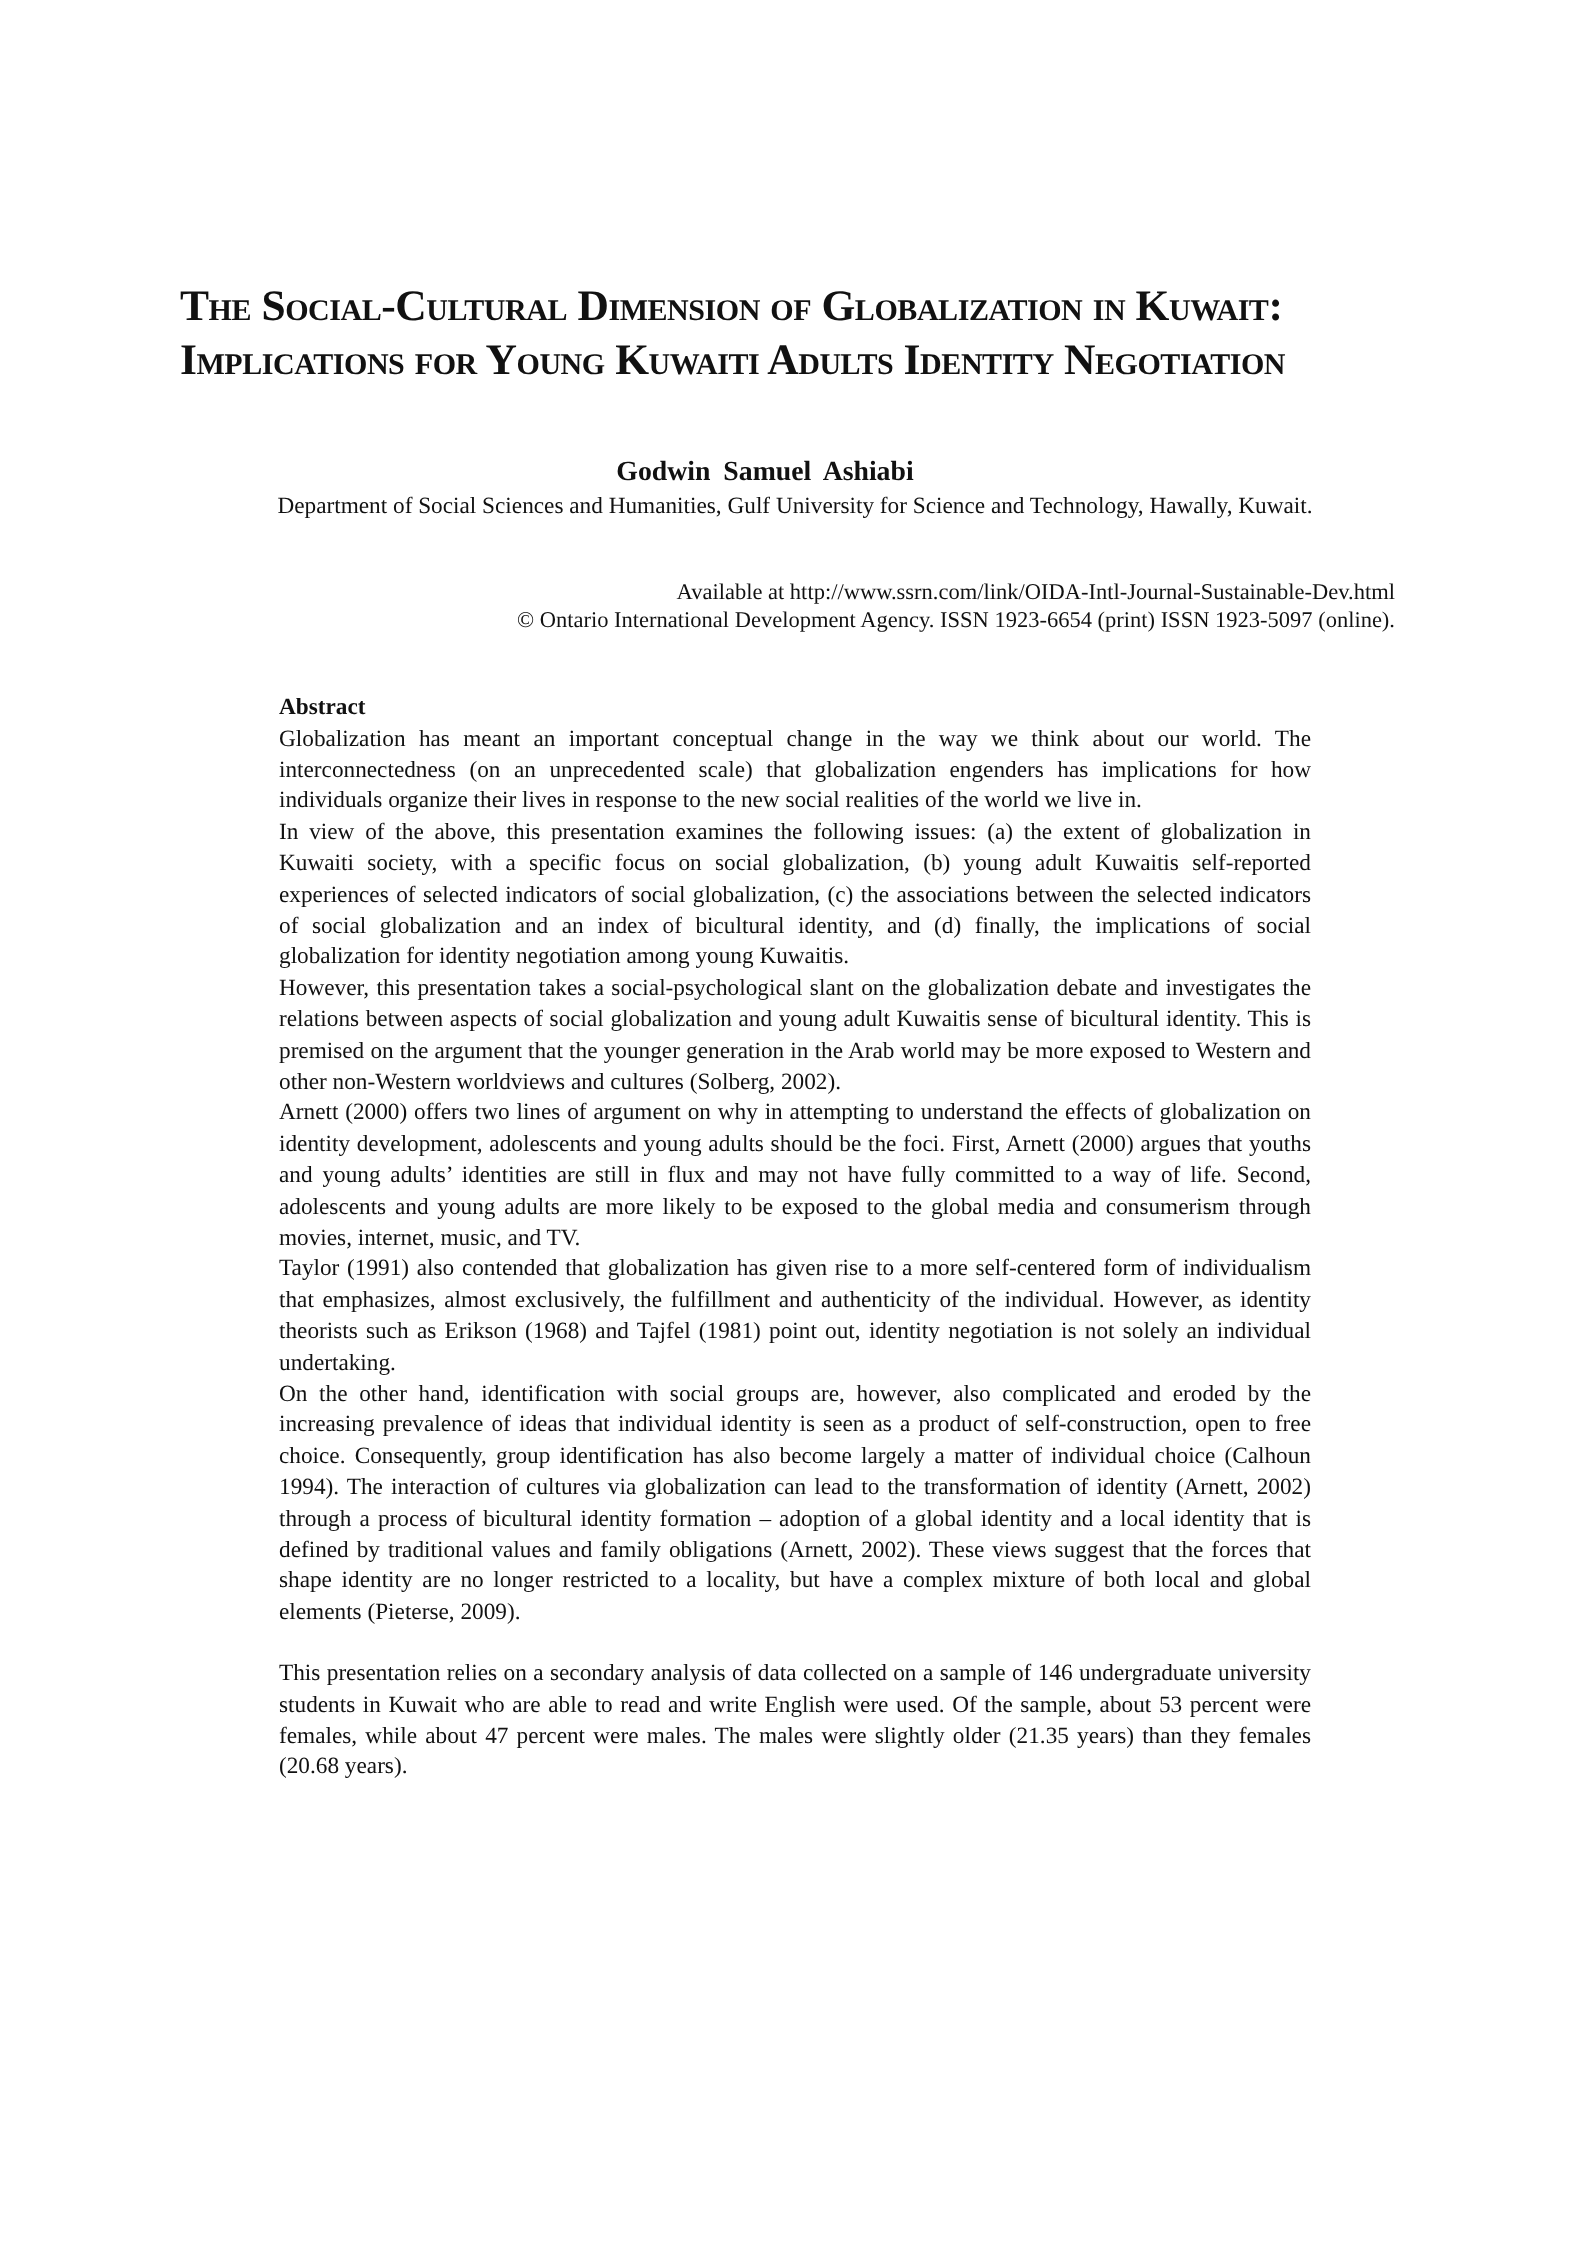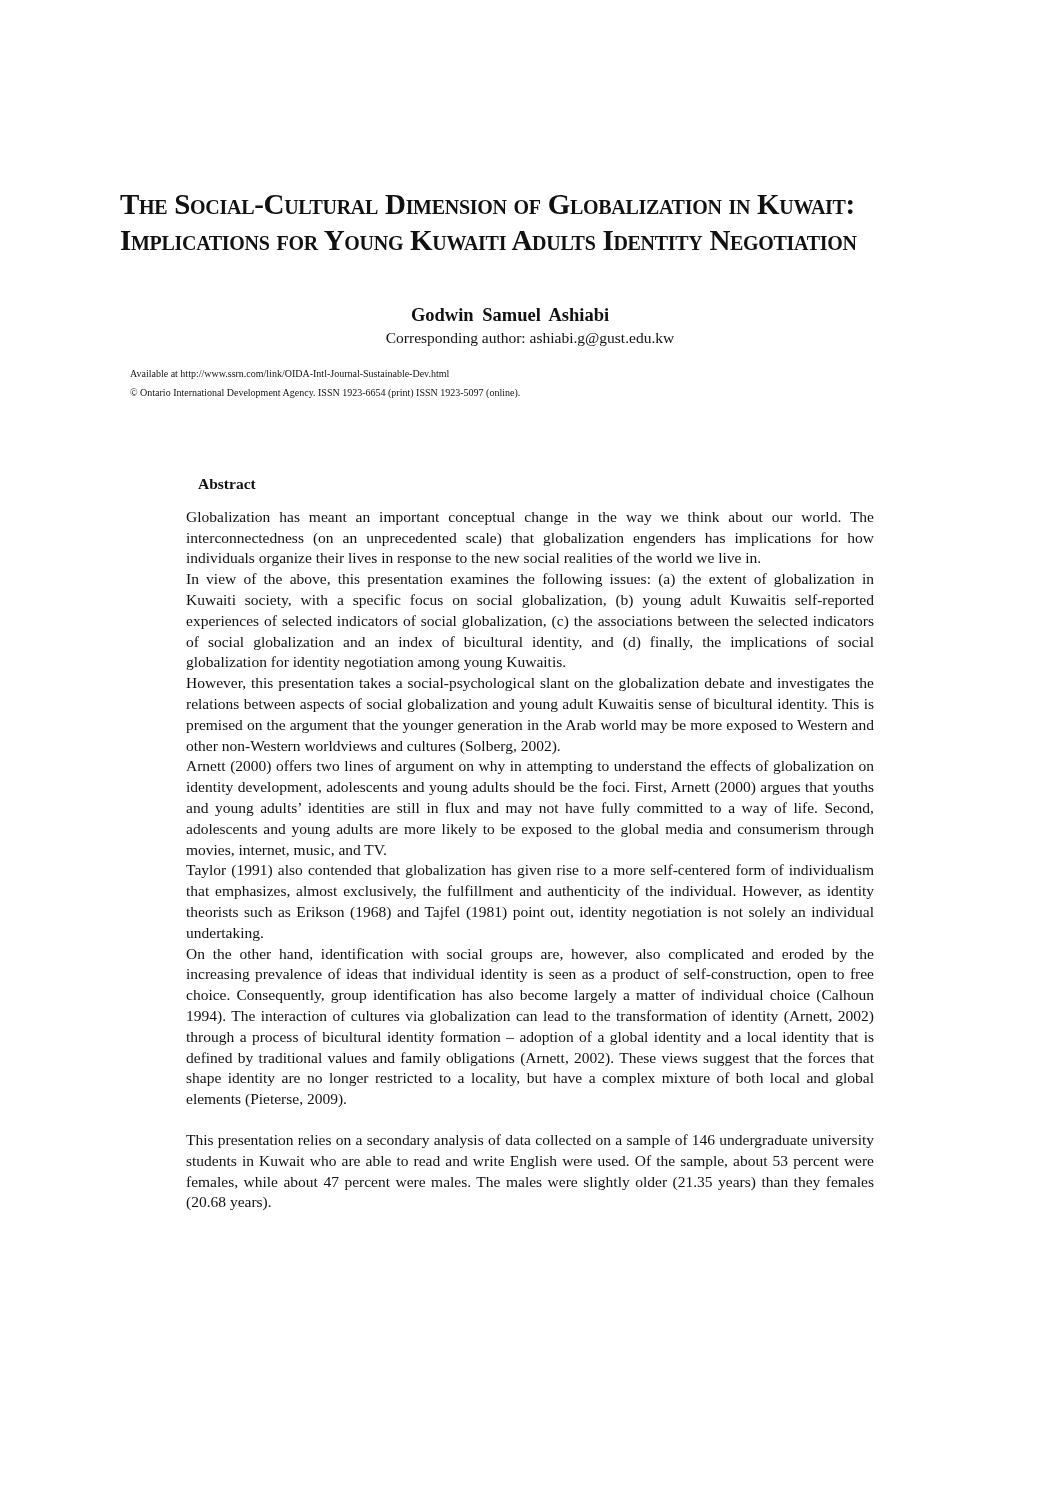--- a/index.html
+++ b/index.html
@@ -4,35 +4,35 @@
 <style>
   html, body { margin: 0; padding: 0; background: #ffffff; }
   body { width: 1058px; height: 1497px; position: relative; overflow: hidden;
          font-family: "Liberation Serif", "DejaVu Serif", serif; color: #111; }
   .title { position: absolute; top: 186px; left: 120px; width: 818px; text-align: left;
            font-weight: bold; font-size: 29px; line-height: 36px; font-variant: small-caps; letter-spacing: -0.3px; }
   .author { position: absolute; top: 303px; left: 0; width: 1020px; text-align: center;
             font-weight: bold; font-size: 18.5px; line-height: 24px; word-spacing: 4px; }
   .affil { position: absolute; top: 327px; left: 130px; width: 800px; text-align: center;
            font-size: 15.5px; line-height: 21px; }
-  .pubinfo { position: absolute; top: 364px; left: 130px; width: 800px; text-align: left;
-             font-size: 10px; line-height: 19px; }
+  .pubinfo { position: absolute; top: 386px; left: 130px; width: 800px; text-align: right;
+             font-size: 15px; line-height: 19px; }
   .body { position: absolute; top: 462px; left: 186px; width: 688px; font-size: 15.5px; line-height: 20.8px; }
   .body p { margin: 0; text-align: justify; }
-  .h { font-weight: bold; margin: 12px; }
+  .h { font-weight: bold; margin: 0; }
   .gap { height: 8px; }
   .gap2 { height: 12px; }
 </style>
 </head>
 <body>
 
 <div class="title">The Social-Cultural Dimension of Globalization in Kuwait: Implications for Young Kuwaiti Adults Identity Negotiation</div>
 <div class="author">Godwin Samuel Ashiabi</div>
 <div class="affil">
-  <div>Corresponding author: ashiabi.g@gust.edu.kw</div>
+  <div>Department of Social Sciences and Humanities, Gulf University for Science and Technology, Hawally, Kuwait.</div>
 </div>
 <div class="pubinfo">
   <div>Available at http://www.ssrn.com/link/OIDA-Intl-Journal-Sustainable-Dev.html</div>
   <div>© Ontario International Development Agency. ISSN 1923-6654 (print) ISSN 1923-5097 (online).</div>
 </div>
 
 <div class="body">
   <div class="h">Abstract</div>
   <p>Globalization has meant an important conceptual change in the way we think about our world. The interconnectedness (on an unprecedented scale) that globalization engenders has implications for how individuals organize their lives in response to the new social realities of the world we live in.</p>
   <p>In view of the above, this presentation examines the following issues:  (a) the extent of globalization in Kuwaiti society, with a specific focus on social globalization, (b) young adult Kuwaitis self-reported experiences of selected indicators of social globalization, (c) the associations between the selected indicators of social globalization and an index of bicultural identity, and (d) finally, the implications of social globalization for identity negotiation among young Kuwaitis.</p>

